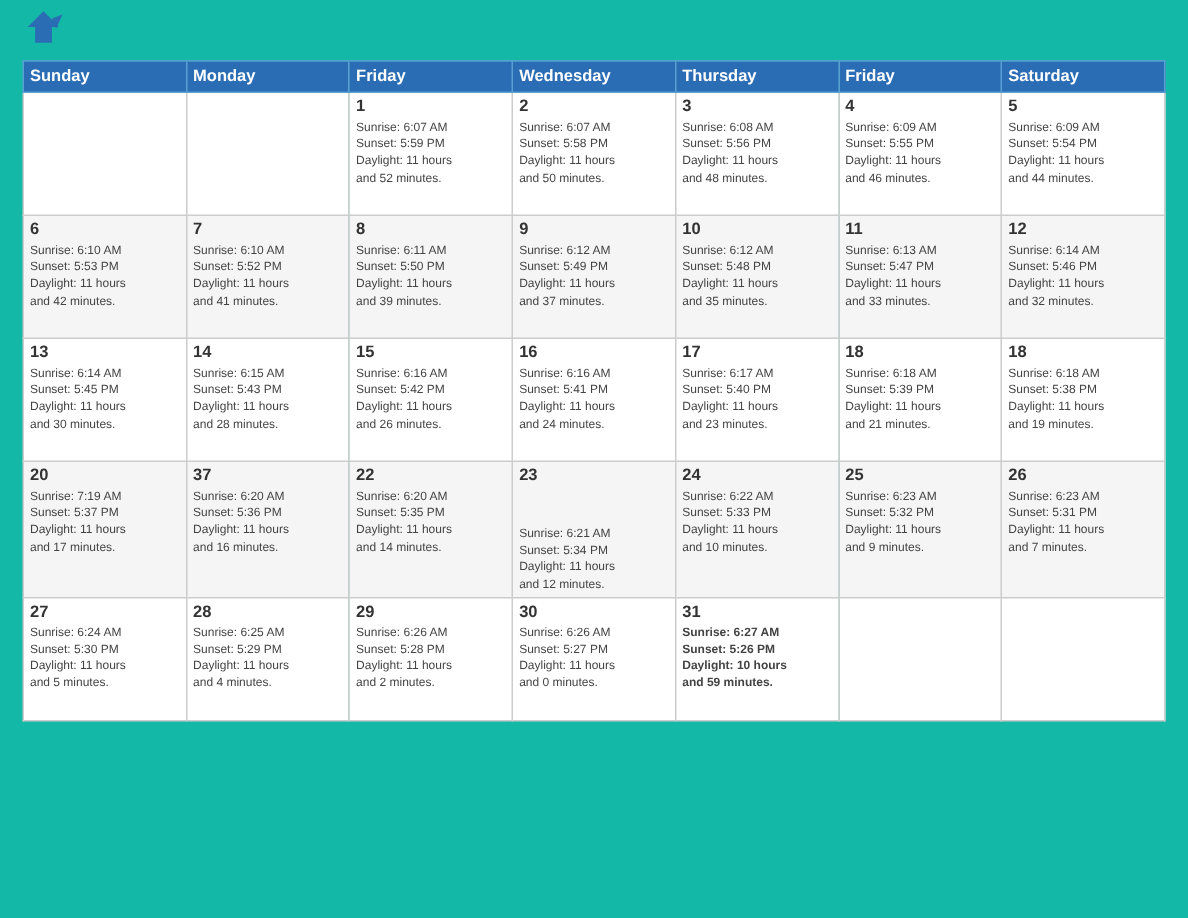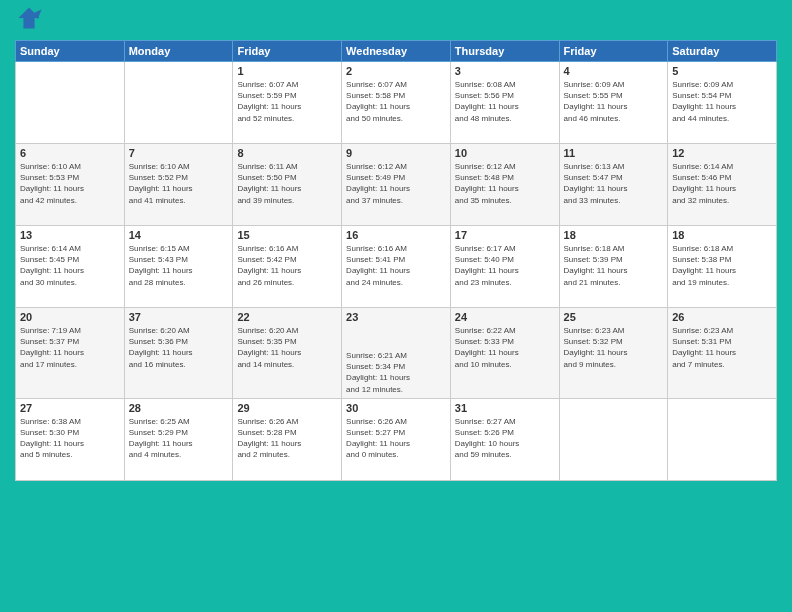--- a/index.html
+++ b/index.html
@@ -316,21 +316,21 @@
             <span class="day-number">26</span>
             <div class="day-info" style="white-space: pre-line;">Sunrise: 6:23 AM
 Sunset: 5:31 PM
 Daylight: 11 hours
 and 7 minutes.</div>
           </td>
         </tr>
         <tr>
           <td>
             <span class="day-number">27</span>
-            <div class="day-info" style="white-space: pre-line;">Sunrise: 6:38 AM
+            <div class="day-info" style="white-space: pre-line;">Sunrise: 6:24 AM
 Sunset: 5:30 PM
 Daylight: 11 hours
 and 5 minutes.</div>
           </td>
           <td>
             <span class="day-number">28</span>
             <div class="day-info" style="white-space: pre-line;">Sunrise: 6:25 AM
 Sunset: 5:29 PM
 Daylight: 11 hours
 and 4 minutes.</div>
@@ -344,21 +344,21 @@
           </td>
           <td>
             <span class="day-number">30</span>
             <div class="day-info" style="white-space: pre-line;">Sunrise: 6:26 AM
 Sunset: 5:27 PM
 Daylight: 11 hours
 and 0 minutes.</div>
           </td>
           <td>
             <span class="day-number">31</span>
-            <div class="day-info" style="white-space: pre-line;">Sunrise: 6:27 AM
+            <div class="day-info" style="white-space: pre-line; font-weight: bold;">Sunrise: 6:27 AM
 Sunset: 5:26 PM
 Daylight: 10 hours
 and 59 minutes.</div>
           </td>
           <td class="empty-cell"></td>
           <td class="empty-cell"></td>
         </tr>
       </tbody>
   </table>
 </div>

